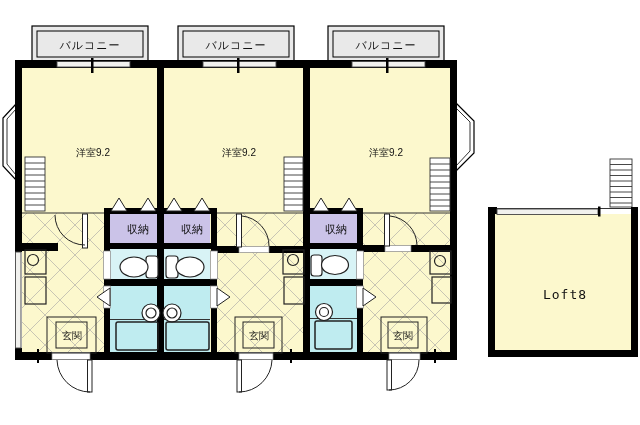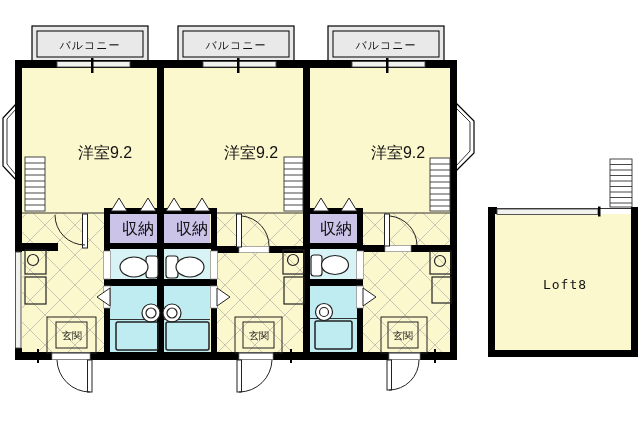--- a/index.html
+++ b/index.html
@@ -3,22 +3,22 @@
 <meta charset="utf-8">
 <title>Floor Plan</title>
 <style>
   html,body{margin:0;padding:0;background:#fff;}
   #stage{position:relative;width:640px;height:403px;background:#ffffff;overflow:hidden;
          font-family:"Liberation Sans","DejaVu Sans",sans-serif;}
   #plan-svg{position:absolute;left:0;top:0;}
   .lbl{position:absolute;transform:translate(-50%,-50%);color:#111;white-space:nowrap;
        font-family:"Liberation Sans","DejaVu Sans",sans-serif;}
   .lbl-balcony{font-size:11px;letter-spacing:1px;}
-  .lbl-room{font-size:16px;margin-left:12px;}
-  .lbl-storage{font-size:16px;}
+  .lbl-room{font-size:10px;}
+  .lbl-storage{font-size:11px;}
   .lbl-genkan{font-size:10px;}
   .lbl-loft{font-size:13px;font-family:"DejaVu Sans Mono","Liberation Mono",monospace;letter-spacing:1px;}
   .f-room{fill:var(--room);}
   .f-storage{fill:var(--storage);}
   .f-toilet{fill:var(--toilet);}
   .f-bath{fill:var(--bath);}
   .f-balcony{fill:var(--balcony);stroke:#000;stroke-width:1.2;}
   .f-wall{fill:var(--wall);}
   .inner-line{fill:none;stroke:#000;stroke-width:1;}
   .thin{stroke:#333;stroke-width:1;fill:none;}
@@ -298,15 +298,15 @@
 <div class="lbl lbl-room" style="left:386px;top:153px">洋室9.2</div>
 
 <div class="lbl lbl-storage" style="left:138px;top:229px">収納</div>
 <div class="lbl lbl-storage" style="left:192px;top:229px">収納</div>
 <div class="lbl lbl-storage" style="left:336px;top:229px">収納</div>
 
 <div class="lbl lbl-genkan" style="left:72px;top:336px">玄関</div>
 <div class="lbl lbl-genkan" style="left:259px;top:336px">玄関</div>
 <div class="lbl lbl-genkan" style="left:403px;top:336px">玄関</div>
 
-<div class="lbl lbl-loft" style="left:565px;top:284px">Loft8</div>
+<div class="lbl lbl-loft" style="left:565px;top:294px">Loft8</div>
 
 </div>
 
 </body></html>

